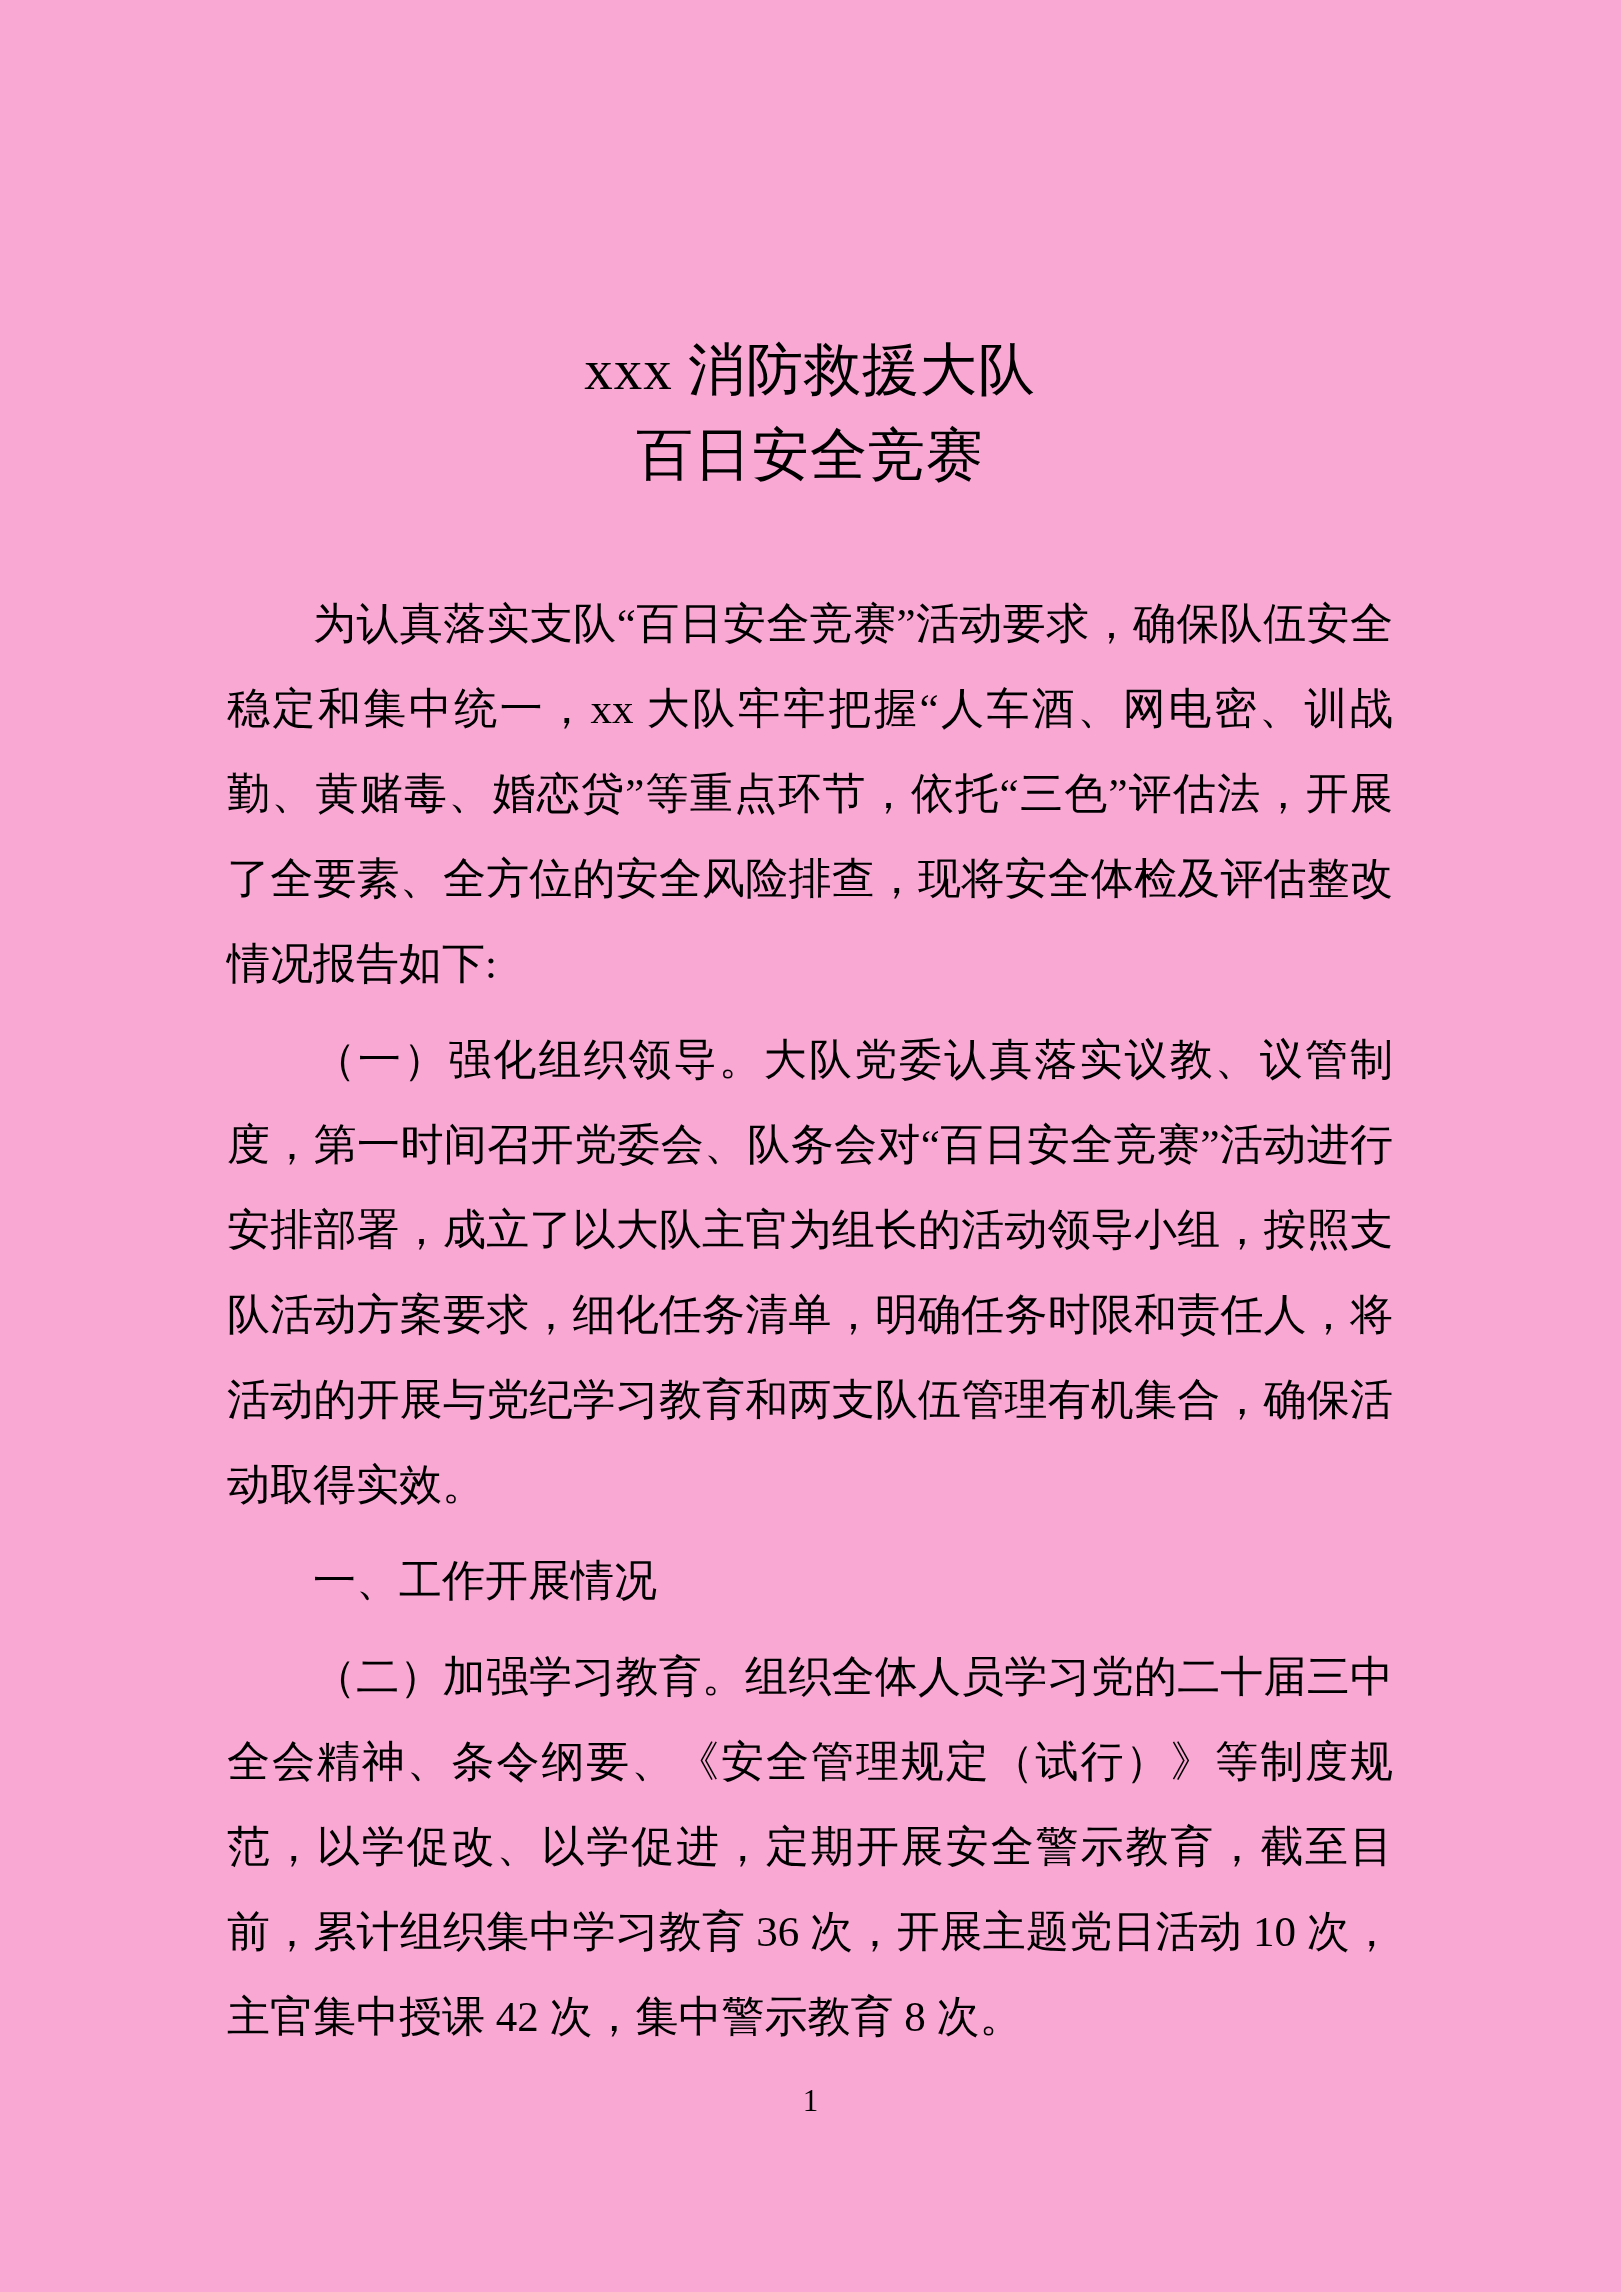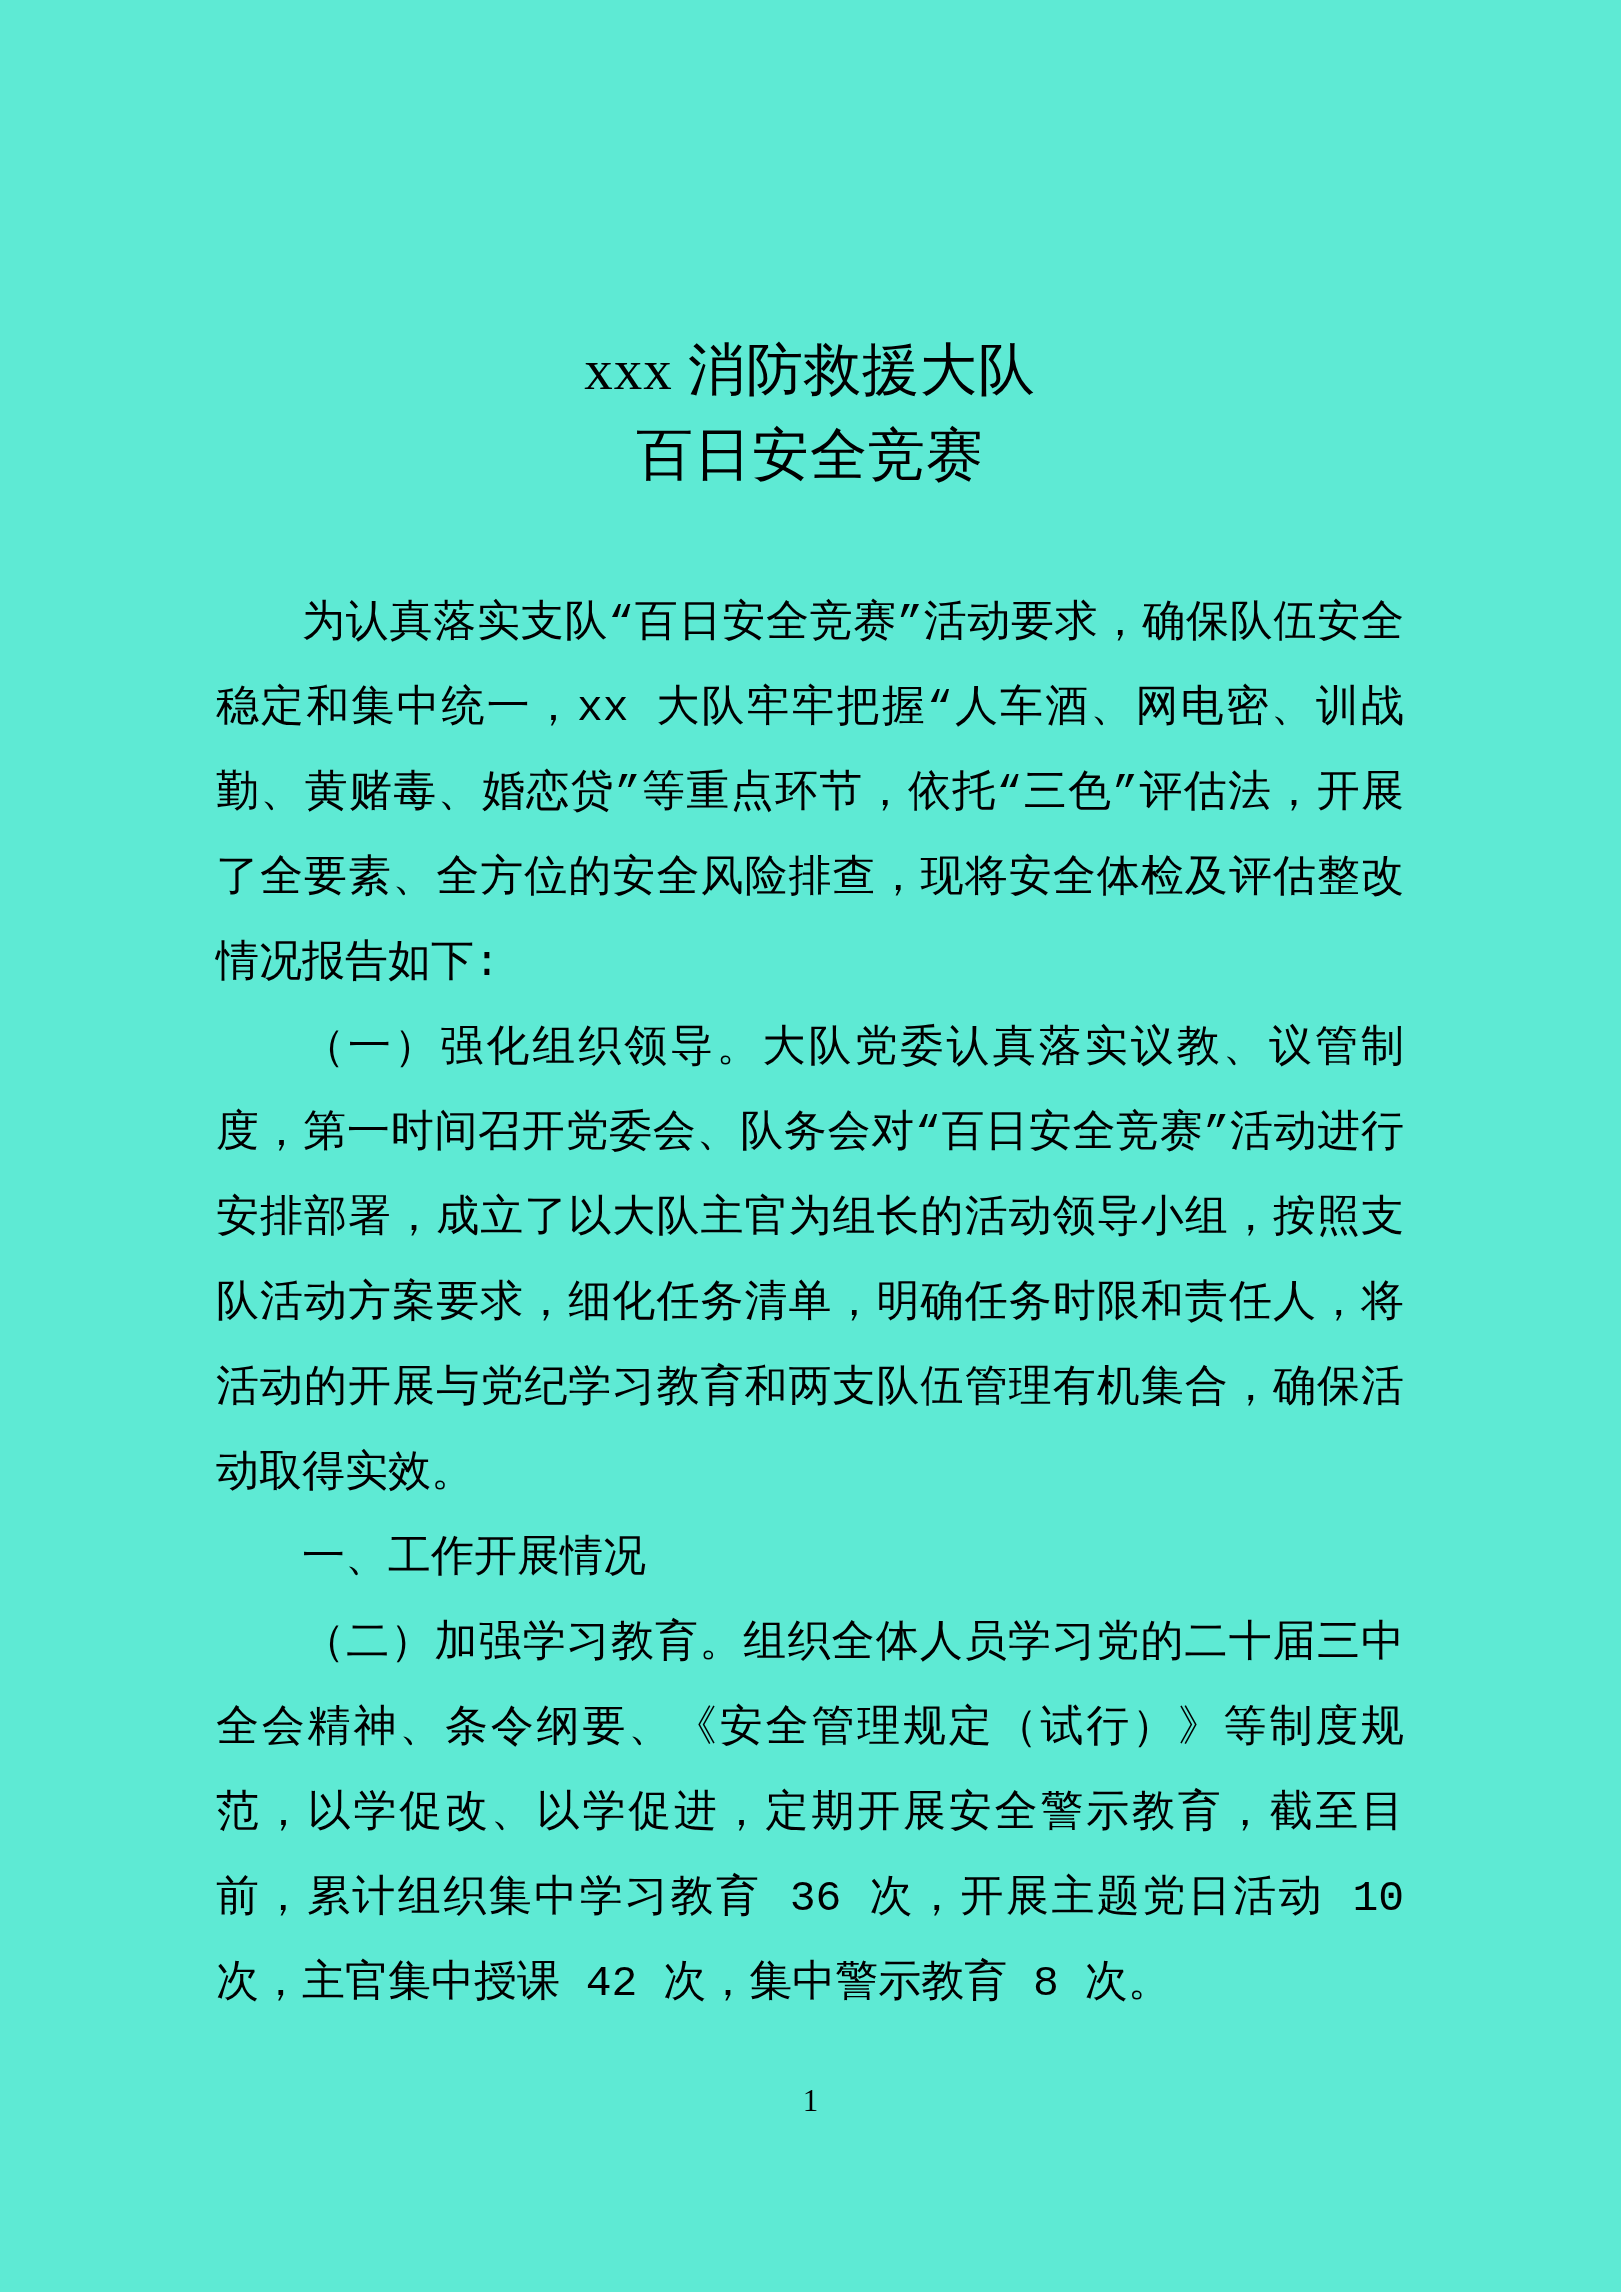--- a/index.html
+++ b/index.html
@@ -9,21 +9,21 @@
     height: 2293px;
     position: relative;
     font-family: "Liberation Serif", "DejaVu Sans", sans-serif;
     color: #000000;
   }
   .page {
     position: absolute;
     left: 0; top: 0;
     width: 1621px;
     height: 2293px;
-    background: #5eead4;
+    background: #f9a8d4;
     overflow: hidden;
   }
   .doc {
     position: absolute;
     left: 216px;
     top: 0;
     width: 1188px;
   }
   .title {
     margin-top: 327px;
@@ -37,22 +37,21 @@
   .content {
     margin-top: 84px;
     font-size: 43px;
     line-height: 85px;
     text-align: justify;
     word-break: normal;
     overflow-wrap: break-word;
   }
   .content p {
     text-indent: 2em;
-    margin: 0;
-    font-family: Liberation Mono, monospace;
+    margin: 11px;
   }
   .page-number {
     position: absolute;
     left: 0;
     top: 2081px;
     width: 1621px;
     line-height: 39px;
     text-align: center;
     font-size: 31px;
     font-family: "Liberation Serif", serif;

